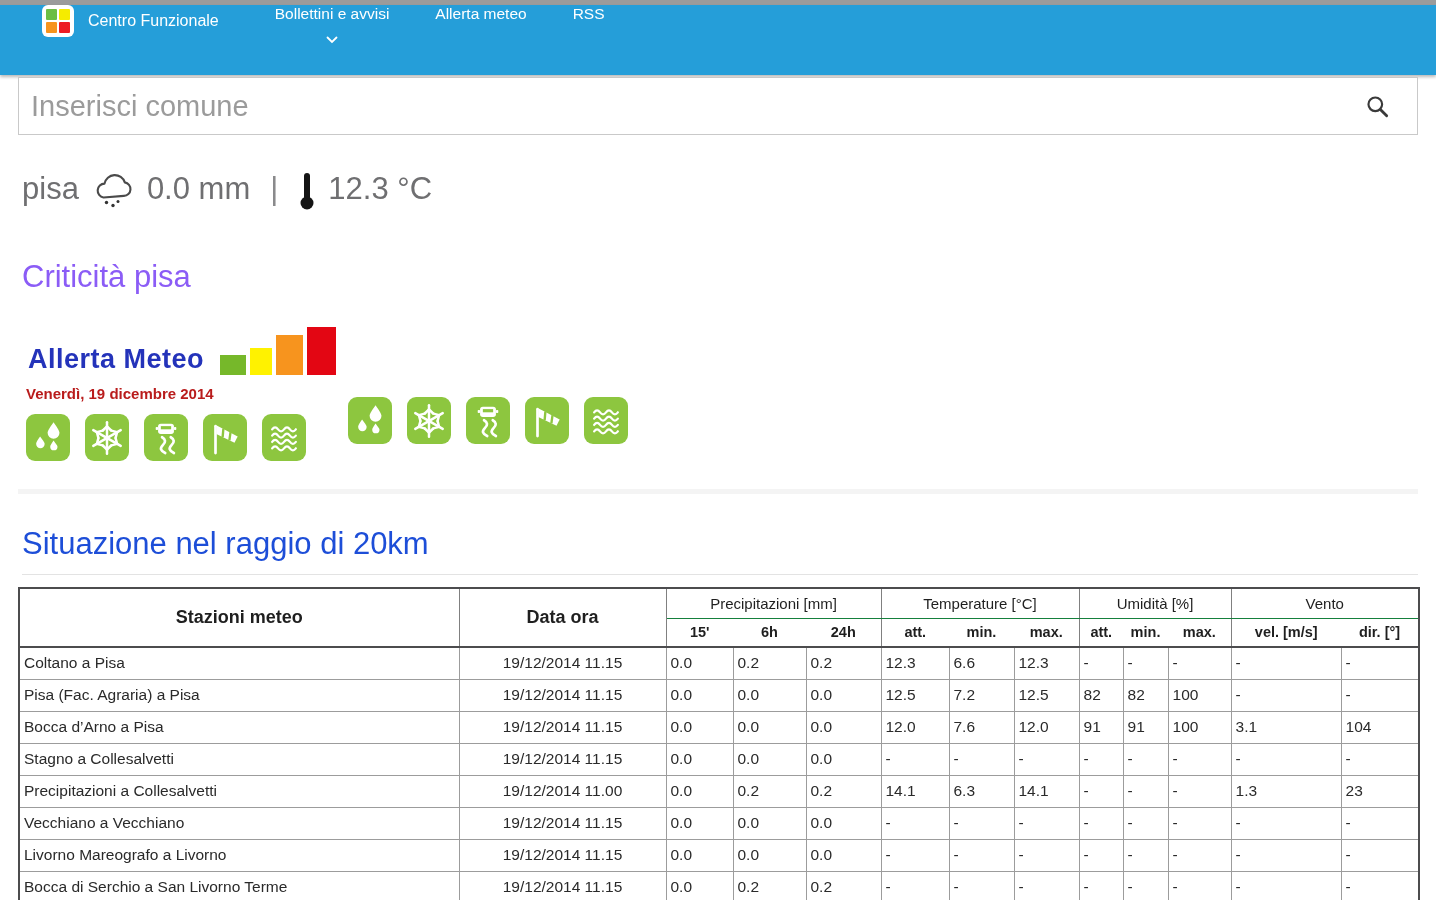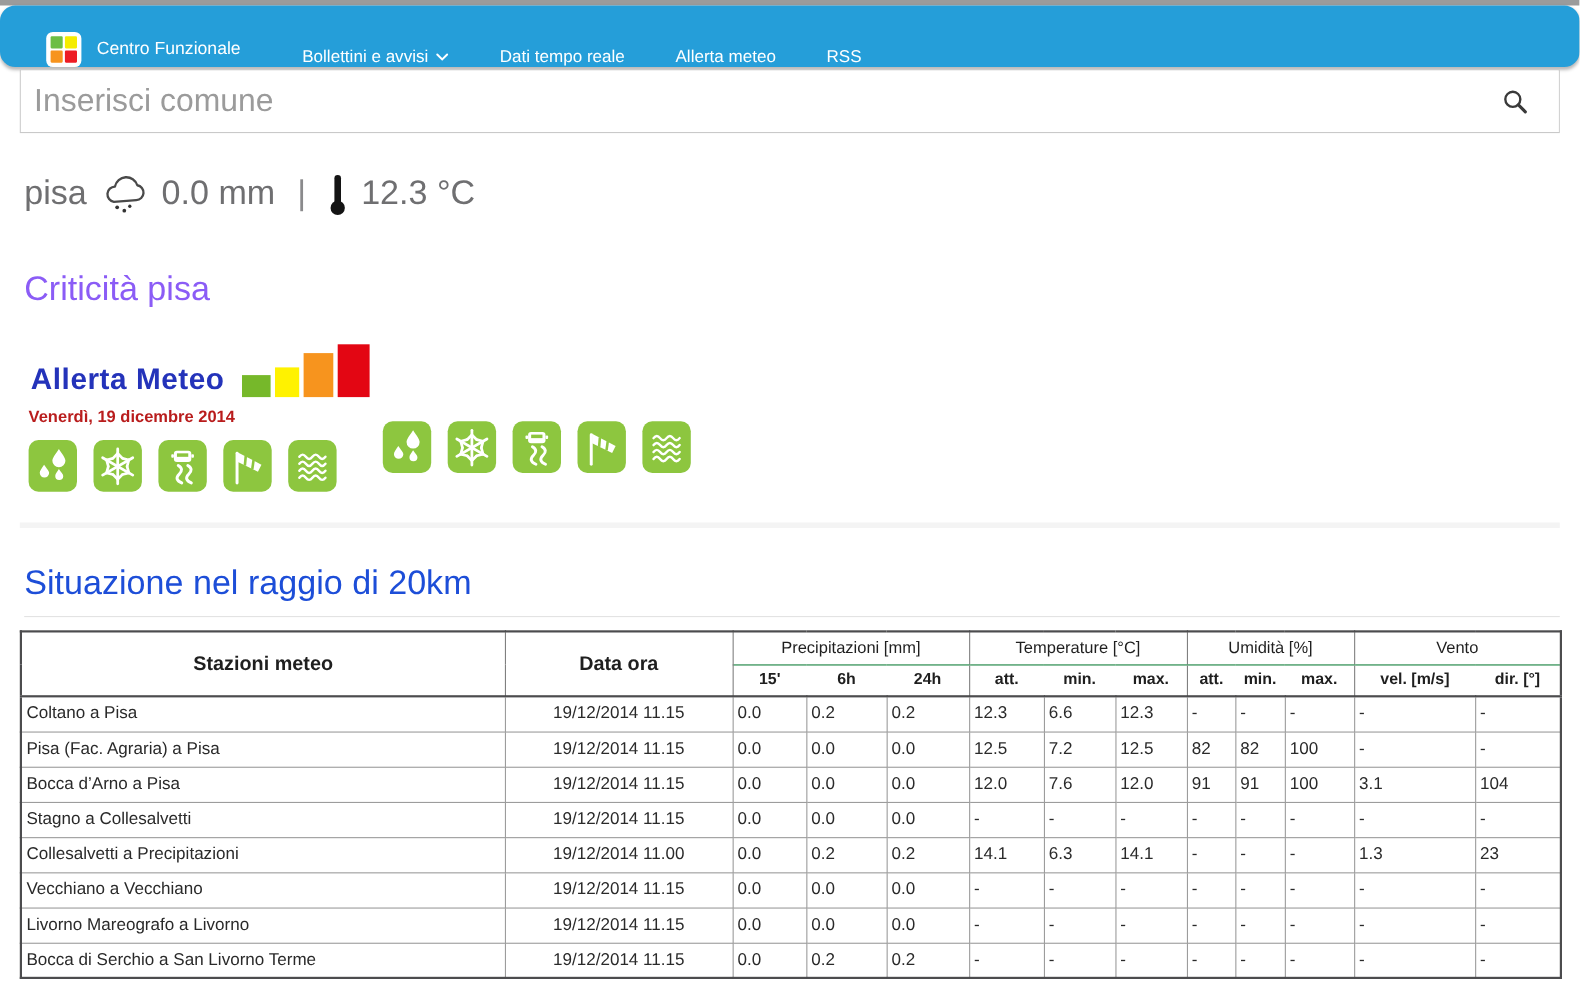--- a/index.html
+++ b/index.html
@@ -4,40 +4,40 @@
 <style>
   * { box-sizing: border-box; }
   html,body { margin:0; padding:0; }
   body {
     width:1436px; height:900px; background:#ffffff; overflow:hidden;
     font-family:"Liberation Sans","DejaVu Sans",sans-serif;
   }
   .top-strip { height:5px; background:#9b9b9b; }
   
   .navbar {
-    height:56px; background:#259ED9; display:flex; align-items:flex-end;
-    box-shadow:0 2px 3px rgba(0,0,0,.28); position:relative;border-radius:14px;
+    height:70px; background:#259ED9; display:flex; align-items:flex-start;
+    box-shadow:0 2px 3px rgba(0,0,0,.28); position:relative;
   }
   .brand {
     display:flex; align-items:center; gap:14px; padding:0 24px 0 42px;
     color:#ffffff; font-size:16px; cursor:pointer;
   }
   .logo-tile {
     width:32px; height:32px; background:#ffffff; border-radius:6px;
     display:grid; grid-template-columns:1fr 1fr; grid-template-rows:1fr 1fr;
     gap:2px; padding:4px;
   }
   .logo-tile span { border-radius:1px; }
   .lg-g { background:#6CBE45; } .lg-y { background:#F5EC00; }
   .lg-o { background:#F7941E; } .lg-r { background:#ED1C24; }
   .nav-divider { width:1px; background:rgba(255,255,255,.35); margin:0; }
   .nav-items { display:flex; align-items:stretch; margin-left:8px; }
   .nav-item {
     display:flex; align-items:center; gap:7px; padding:0 23px;
-    color:#ffffff; font-size:15.5px; cursor:pointer; text-decoration:none;
+    color:#ffffff; font-size:15.5px; cursor:pointer; text-decoration:none;flex-direction:column;
   }
   .nav-item svg { margin-top:3px; }
   
   .search-wrap { position:relative; margin:2px 18px 0 18px; height:58px;
     border:1px solid #c9c9c9; background:#fff; }
   .search-wrap input {
     width:100%; height:100%; border:none; outline:none; padding:0 46px 0 12px;
     font-size:29px; color:#15803d; font-family:inherit;
   }
   .search-wrap input::placeholder { color:#9b9b9b; opacity:1; }
@@ -106,23 +106,20 @@
     </span>
     <span>Centro Funzionale</span>
   </div>
   <div class="nav-divider"></div>
   <div class="nav-items" id="nav-items">
       <a class="nav-item">
         <span>Bollettini e avvisi</span>
         <span><svg width="12" height="8" viewBox="0 0 12 8">
             <polyline points="1.5,1.5 6,6 10.5,1.5" fill="none" stroke="#fff" stroke-width="1.8" stroke-linecap="round"></polyline>
           </svg></span>
-      </a>
-      <a class="nav-item">
-        <span>Dati tempo reale</span>
       </a>
       <a class="nav-item">
         <span>Allerta meteo</span>
       </a>
       <a class="nav-item">
         <span>RSS</span>
       </a>
     </div>
 </nav>
 
@@ -404,21 +401,21 @@
         <td class="val">-</td>
         <td class="val">-</td>
         <td class="val">-</td>
         <td class="val">-</td>
         <td class="val">-</td>
         <td class="val">-</td>
         <td class="val">-</td>
         <td class="val">-</td>
       </tr>
       <tr>
-        <td class="station">Collesalvetti a Precipitazioni</td>
+        <td class="station">Precipitazioni a Collesalvetti</td>
         <td class="dt">19/12/2014 11.00</td>
         <td class="val">0.0</td>
         <td class="val">0.2</td>
         <td class="val">0.2</td>
         <td class="val">14.1</td>
         <td class="val">6.3</td>
         <td class="val">14.1</td>
         <td class="val">-</td>
         <td class="val">-</td>
         <td class="val">-</td>

